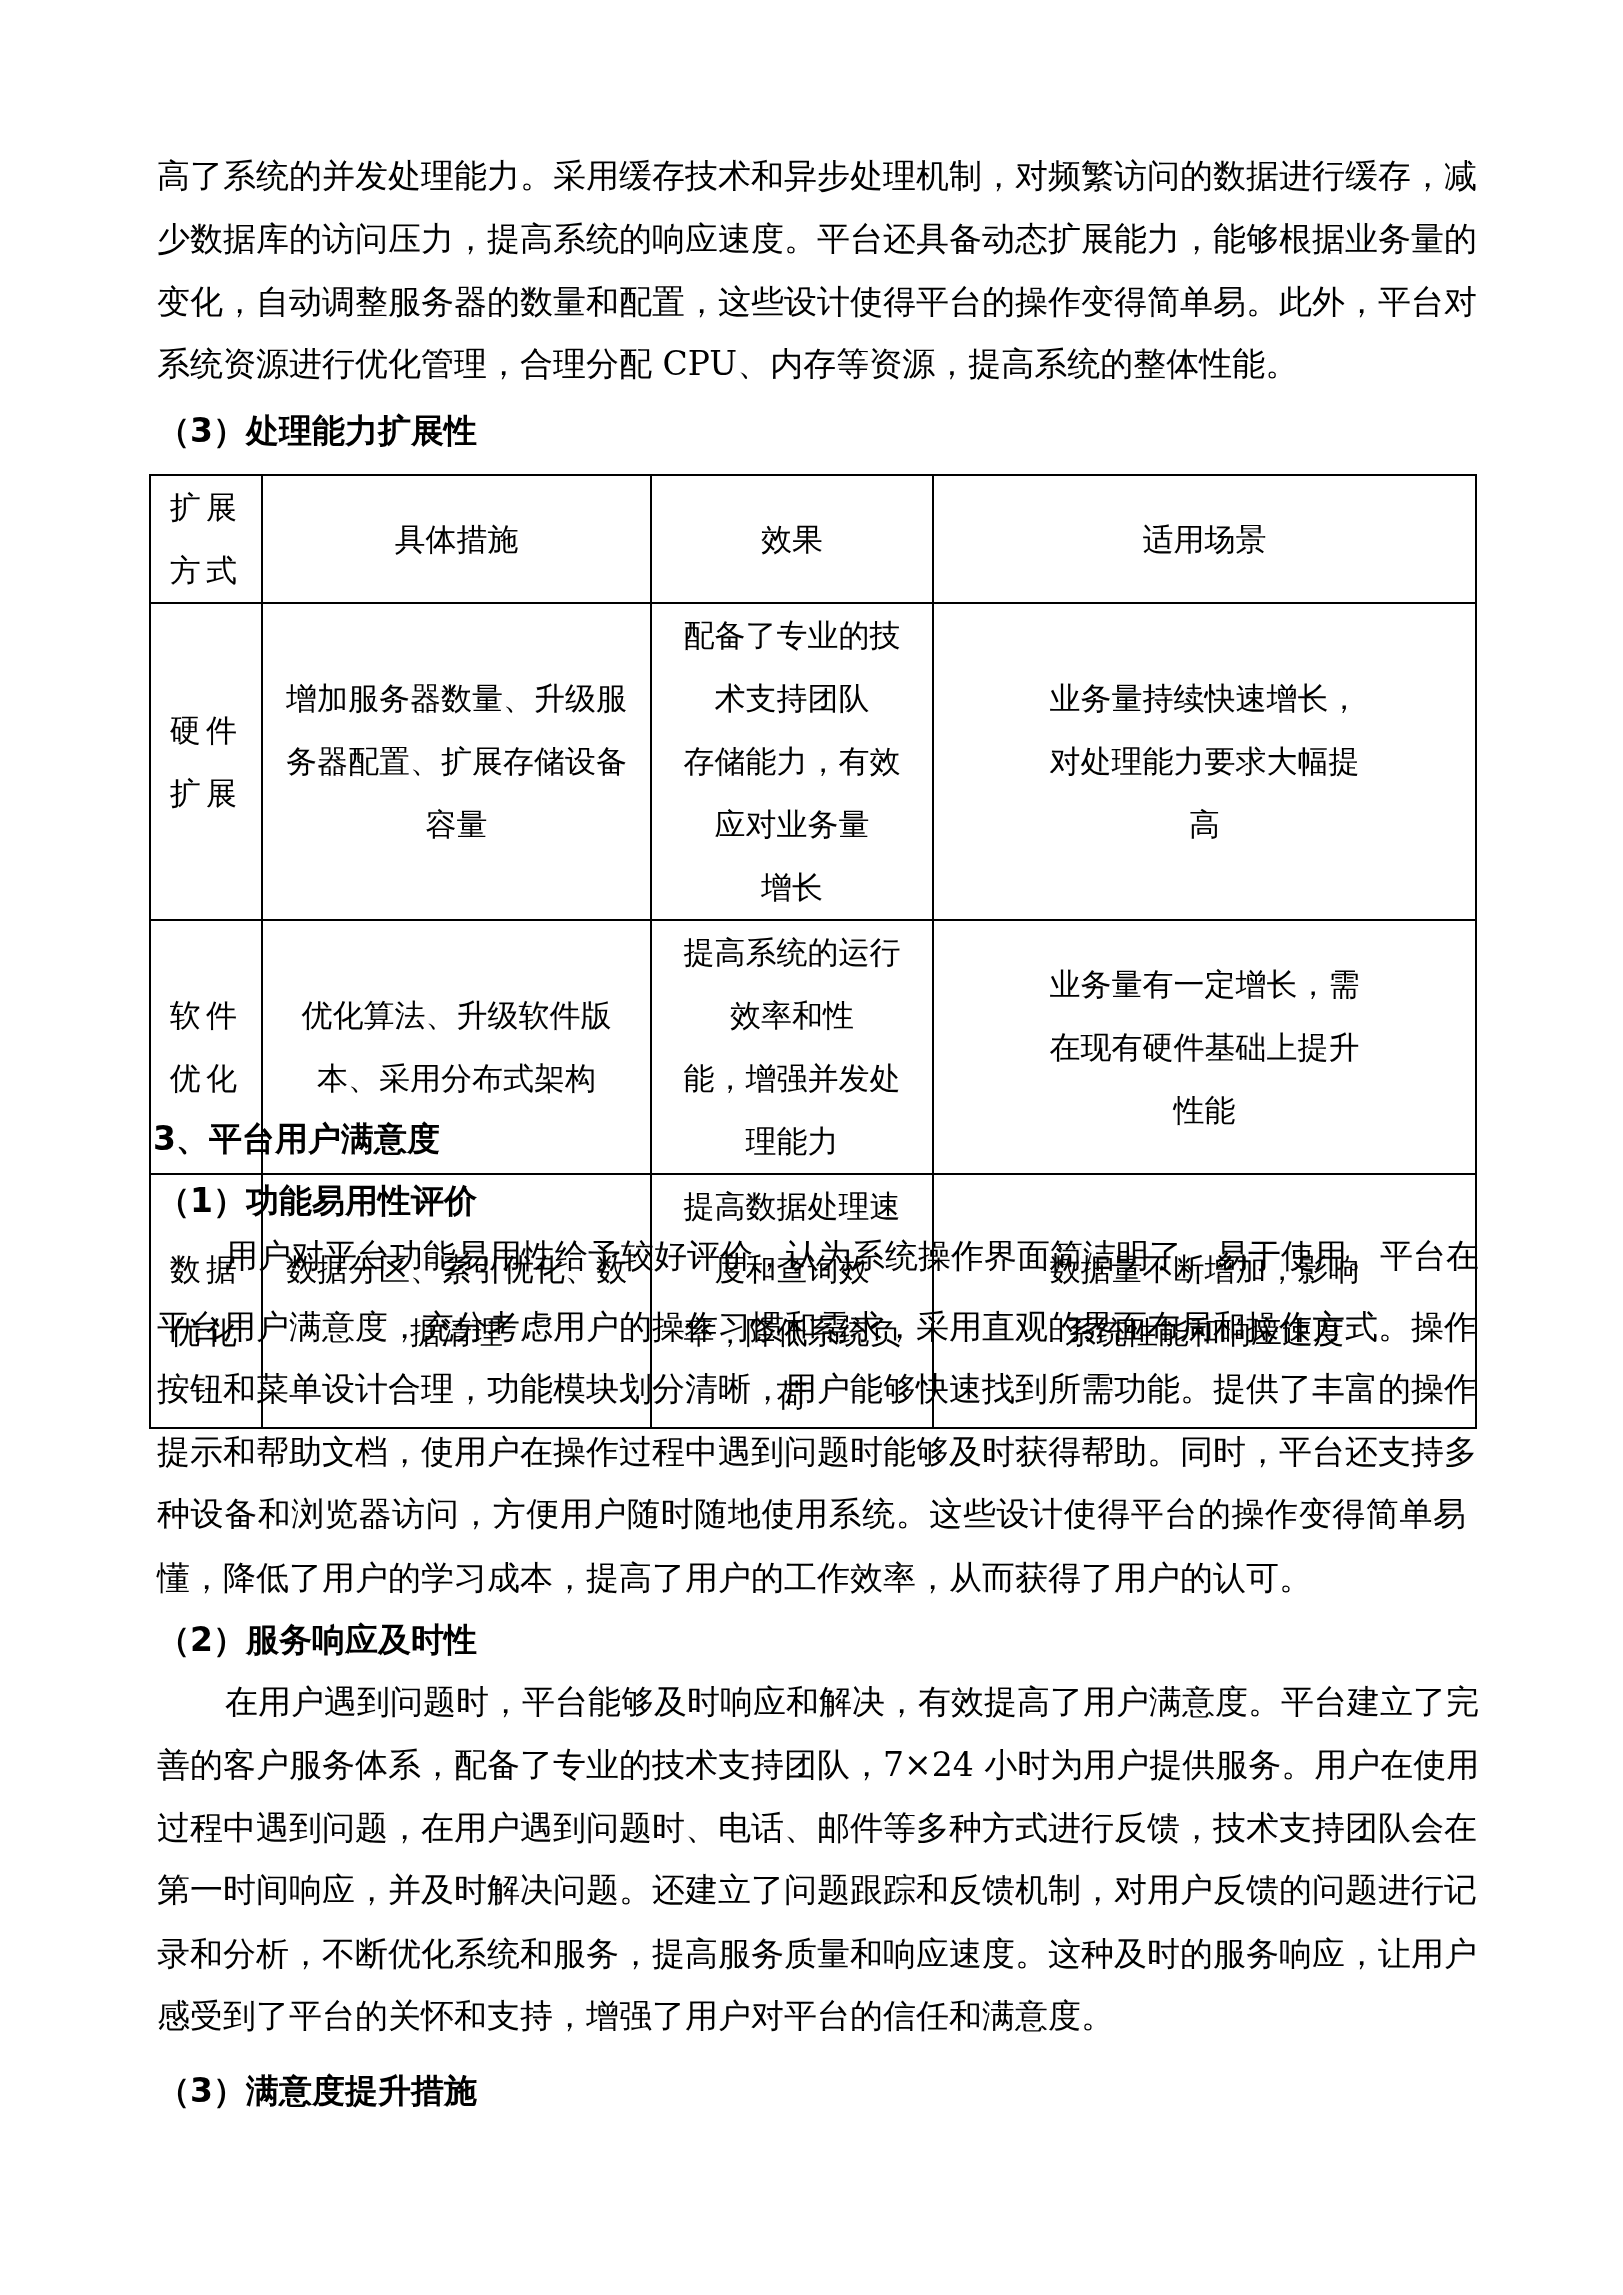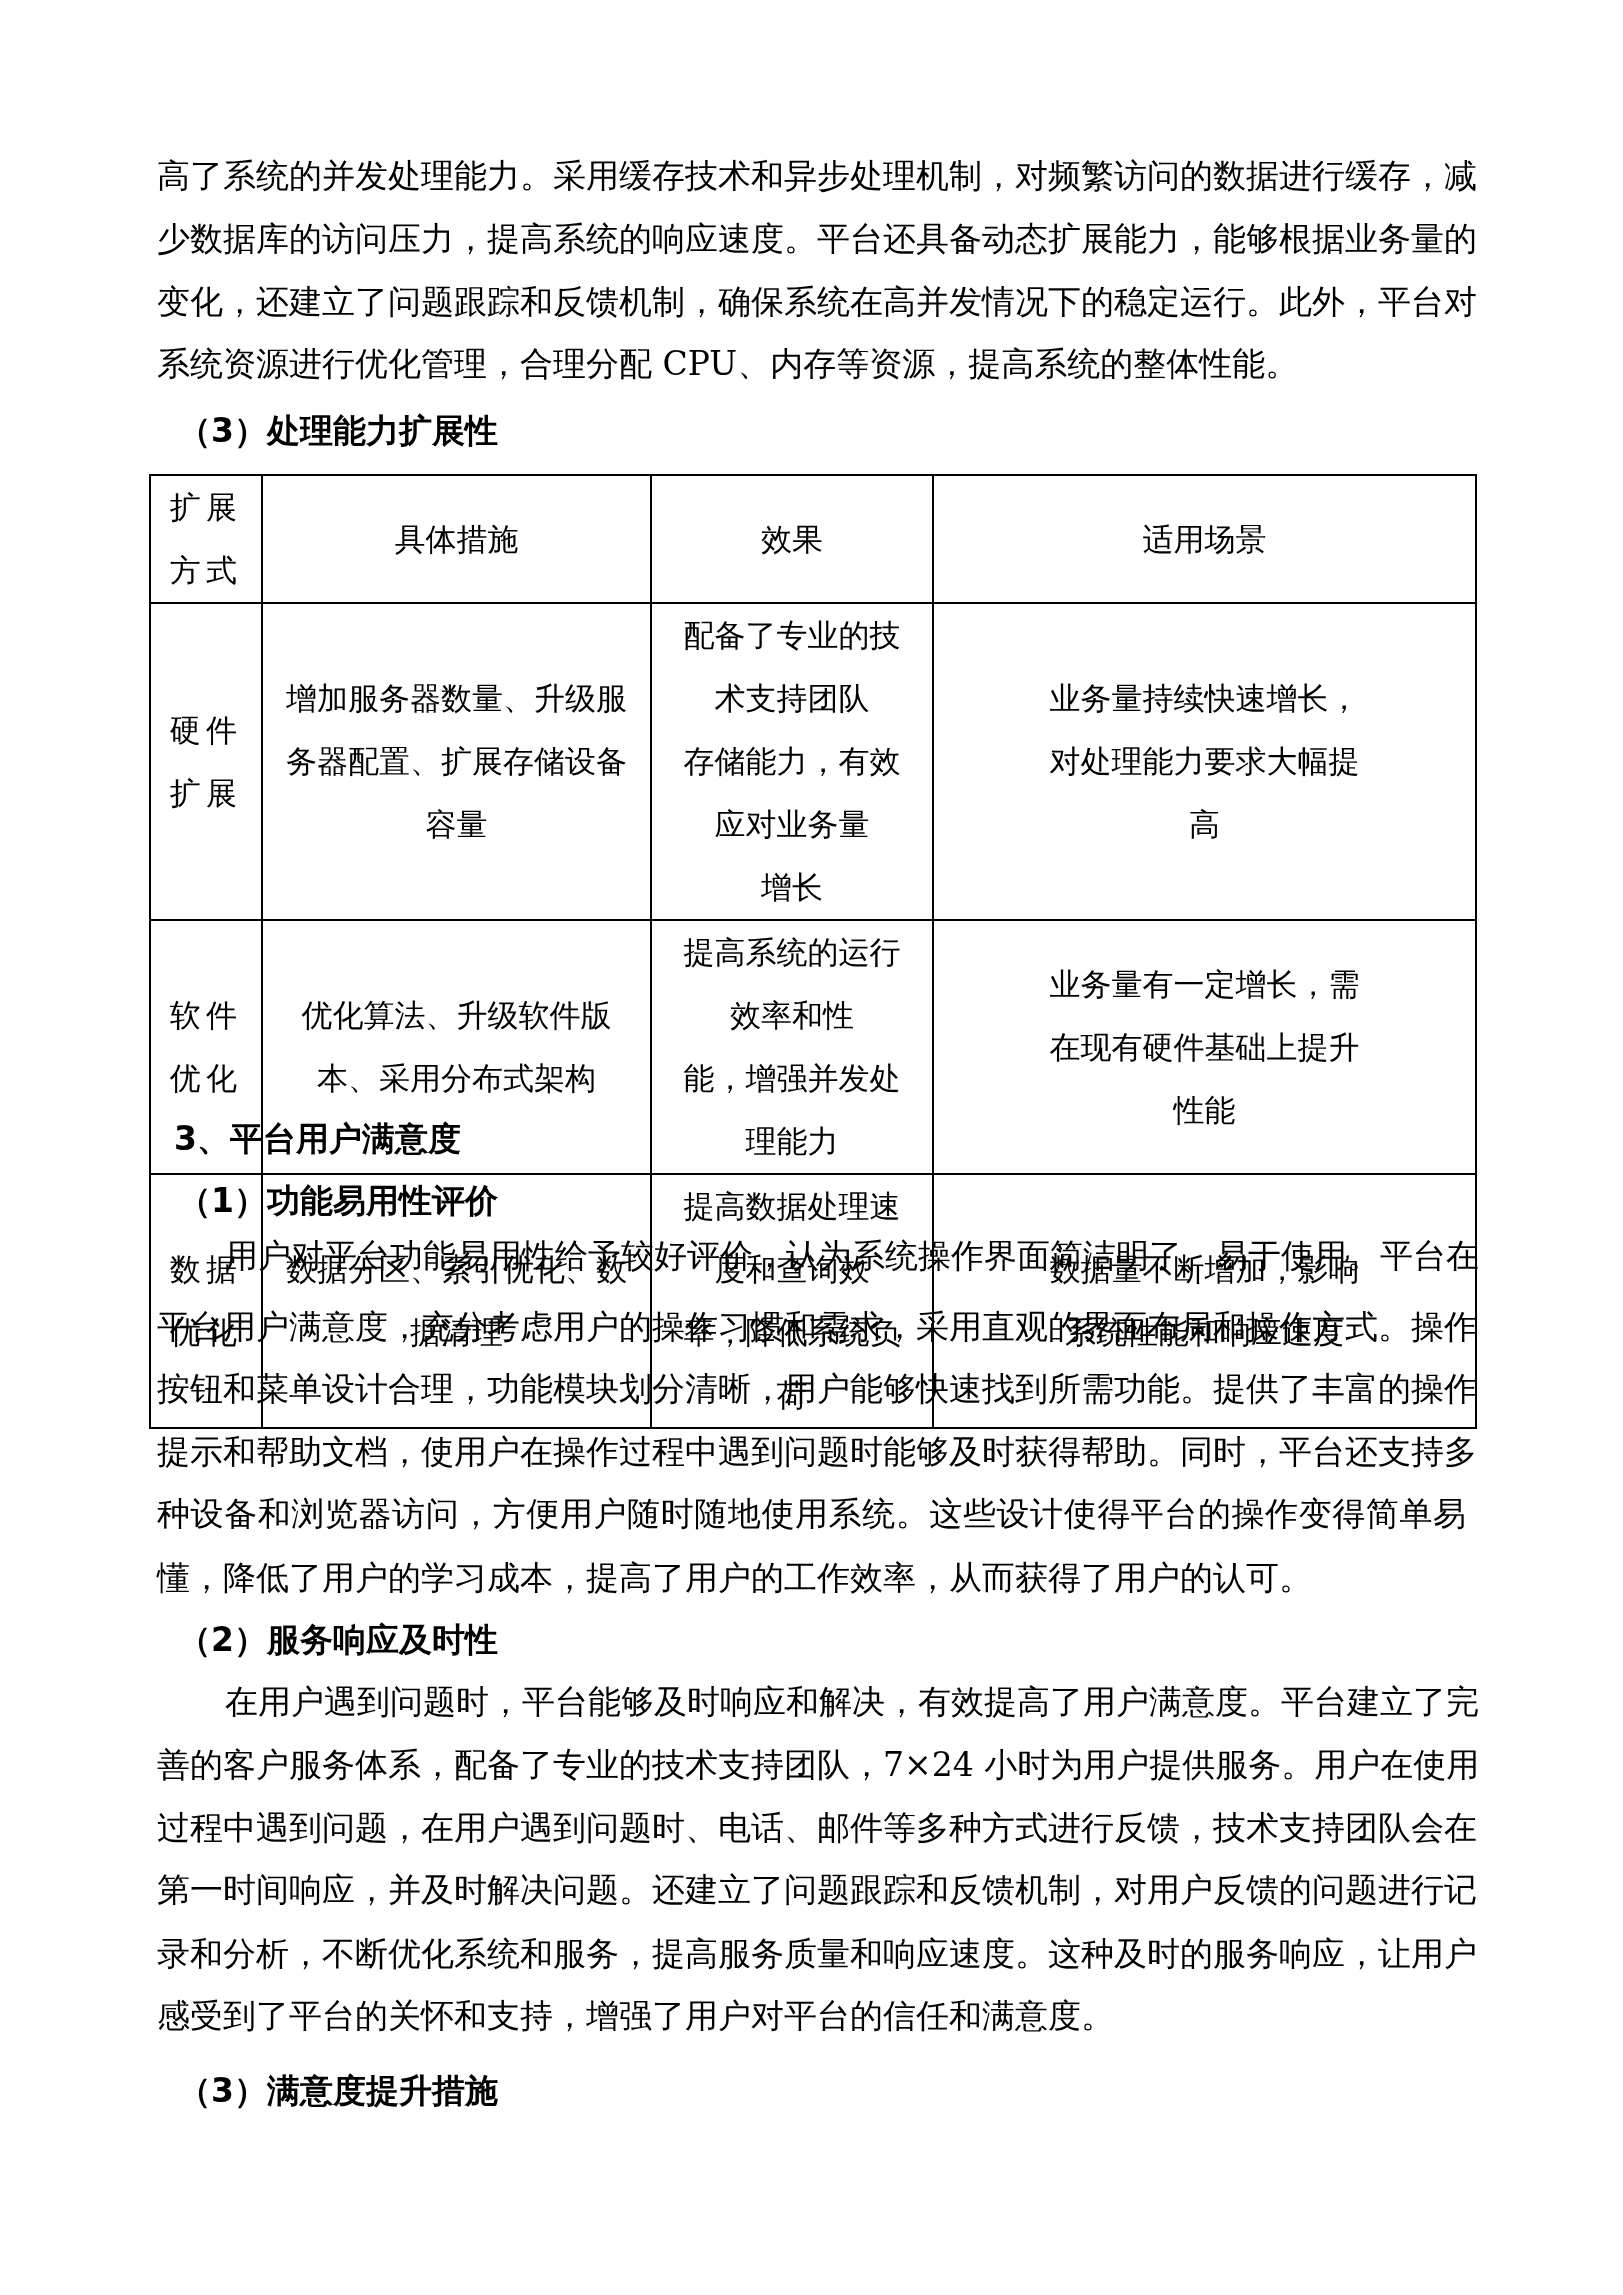--- a/index.html
+++ b/index.html
@@ -4,41 +4,41 @@
 <style>
   html, body { margin: 0; padding: 0; background: #ffffff; }
   body { width: 1623px; height: 2295px; position: relative; overflow: hidden;
          font-family: "DejaVu Serif", "Liberation Serif", serif; color: #000; }
   .line { position: absolute; left: 157px; width: 1309px; height: 63px; line-height: 63px;
           font-size: 33px; white-space: nowrap; text-align: justify; text-align-last: justify;
           letter-spacing: 0px; }
   .line.last { text-align-last: left; }
   .line.indent { padding-left: 68px; width: 1241px; }
   .h { position: absolute; left: 153px; height: 63px; line-height: 63px; font-size: 33px;
-       font-weight: bold; font-family: "DejaVu Sans", "Liberation Sans", sans-serif; white-space: nowrap; margin-left: 21px; }
+       font-weight: bold; font-family: "DejaVu Sans", "Liberation Sans", sans-serif; white-space: nowrap; }
   .h.sub { left: 157px; }
   table.ext { position: absolute; left: 149px; top: 474px; width: 1326px; border-collapse: collapse;
               table-layout: fixed; }
   table.ext td { border: 2.6px solid #000; text-align: center; vertical-align: middle;
                  font-size: 31px; line-height: 63px; padding: 0 18.3px; }
   table.ext td.c1 { padding: 0 8px; }
   table.ext tr.r0 td { height: 123px; }
   table.ext tr.r1 td { height: 186px; }
   table.ext tr.r2 td { height: 174px; }
   table.ext tr.r3 td { height: 115px; }
   table.ext td .cl { display: block; }
   table.ext td.c1 .cl { letter-spacing: 5.2px; }
 </style>
 </head>
 <body>
 
 <div>
   <div class="line" style="top:144px">高了系统的并发处理能力。采用缓存技术和异步处理机制，对频繁访问的数据进行缓存，减</div>
   <div class="line" style="top:207px">少数据库的访问压力，提高系统的响应速度。平台还具备动态扩展能力，能够根据业务量的</div>
-  <div class="line" style="top:270px">变化，还建立了问题跟踪和反馈机制，确保系统在高并发情况下的稳定运行。此外，平台对</div>
+  <div class="line" style="top:270px">变化，自动调整服务器的数量和配置，这些设计使得平台的操作变得简单易。此外，平台对</div>
   <div class="line last" style="top:332px">系统资源进行优化管理，合理分配 CPU、内存等资源，提高系统的整体性能。</div>
 </div>
 
 <div class="h sub" style="top:399px">（3）处理能力扩展性</div>
 
 <table class="ext">
   <colgroup>
     <col style="width:112px">
     <col style="width:389px">
     <col style="width:282px">

